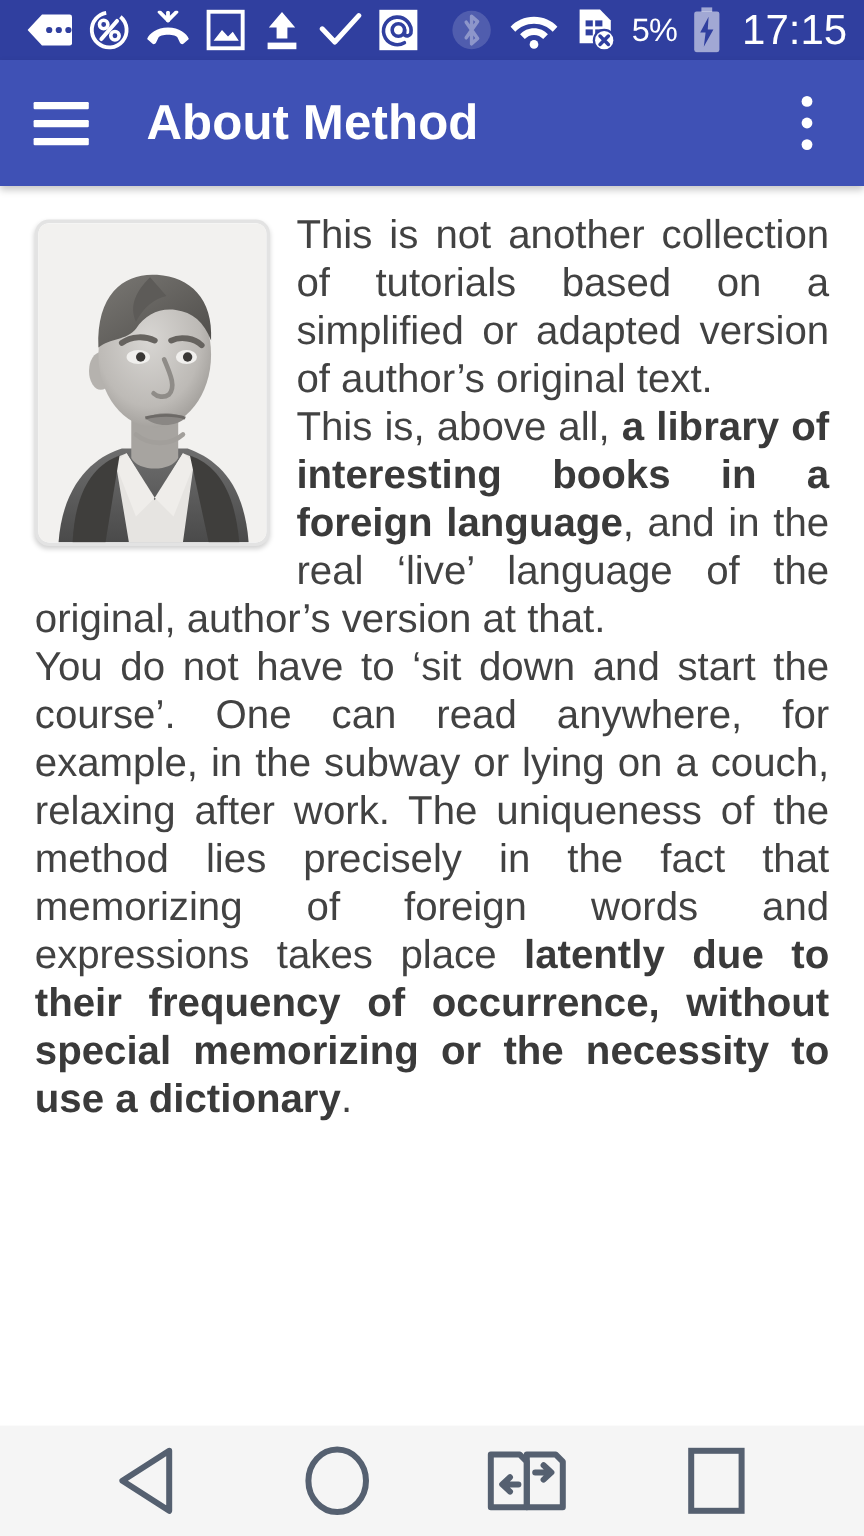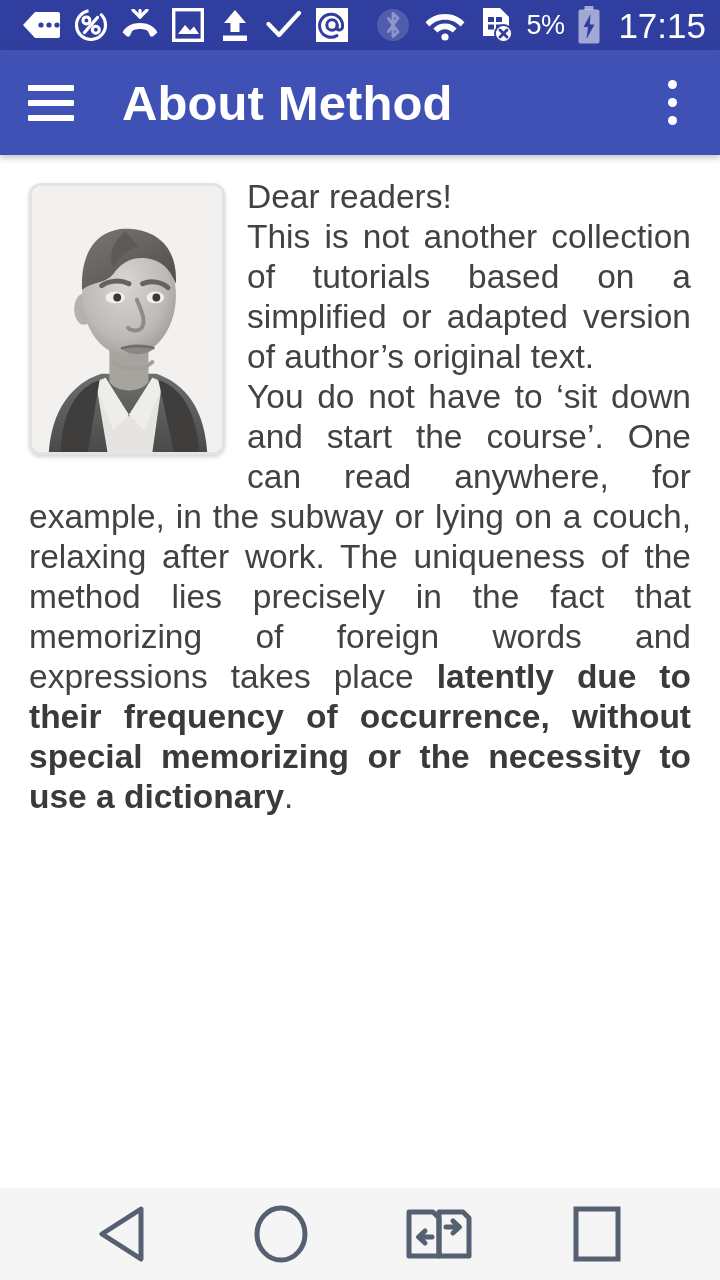--- a/index.html
+++ b/index.html
@@ -86,21 +86,21 @@
   }
   .hamburger span {
     display: block;
     height: 6px;
     width: 46px;
     background: #ffffff;
     border-radius: 1px;
   }
   .app-title {
     color: #ffffff;
-    font-size: 49px;
+    font-size: 41px;
     font-weight: 700;
     margin-left: 48px;
     letter-spacing: 0.1px;
     white-space: nowrap;
   }
   .overflow {
     margin-left: auto;
     width: 40px;
     height: 48px;
     display: flex;
@@ -325,24 +325,24 @@
 
           <path d="M108 116 C114 130 118 140 112 146 C108 149 102 148 99 145" stroke="#8f8c88" stroke-width="4" fill="none" stroke-linecap="round"></path>
 
           <path d="M92 166 C102 160 118 161 126 166 C118 174 100 174 92 166 Z" fill="#8a8784"></path>
           <path d="M92 166 C102 163 118 163 126 166" stroke="#6d6a67" stroke-width="2.5" fill="none"></path>
 
           <path d="M84 180 C96 190 114 189 124 180" stroke="#a29f9b" stroke-width="4" fill="none" stroke-linecap="round"></path>
         </svg>
       </div>
 
-      <p><span>Dear readers!</span></p>
 
       <p><span>This is not another collection of tutorials based on a simplified or adapted version of author’s original text.</span></p>
 
+      <p><span>This is, above all, </span><b>a library of interesting books in a foreign language</b><span>, and in the real ‘live’ language of the original, author’s version at that.</span></p>
 
       <p><span>You do not have to ‘sit down and start the course’. One can read anywhere, for example, in the subway or lying on a couch, relaxing after work. The uniqueness of the method lies precisely in the fact that memorizing of foreign words and expressions takes place </span><b>latently due to their frequency of occurrence, without special memorizing or the necessity to use a dictionary</b><span>.</span></p>
 
 
     </div>
   </div>
 
   <div class="nav-bar">
 
     <div class="nav-btn">

